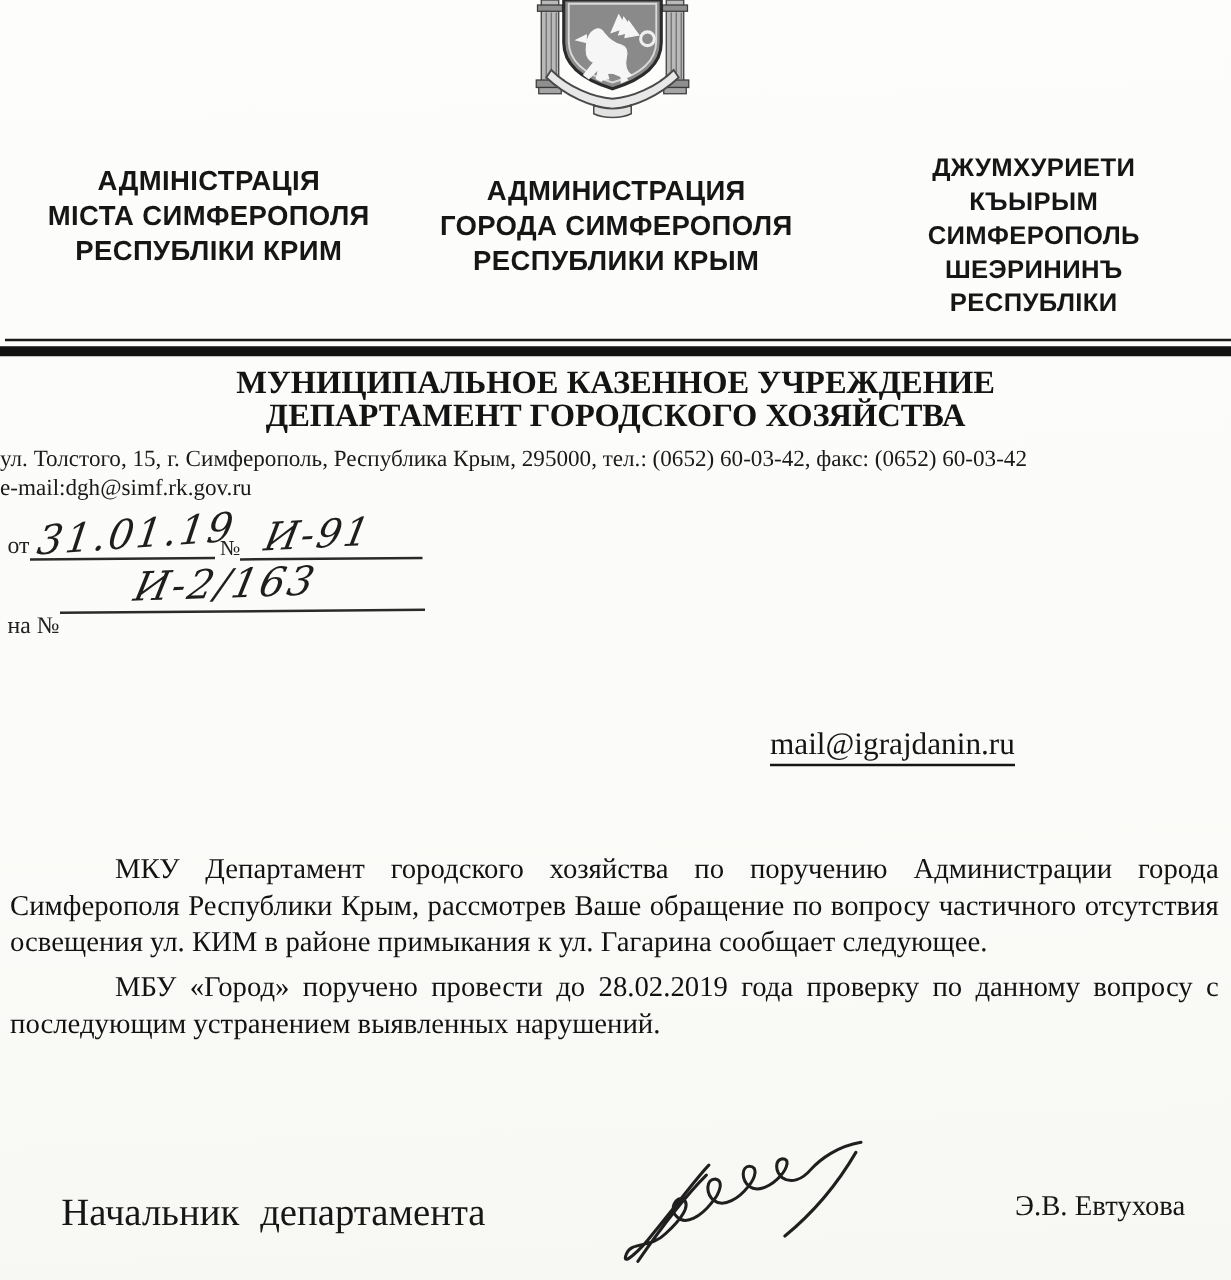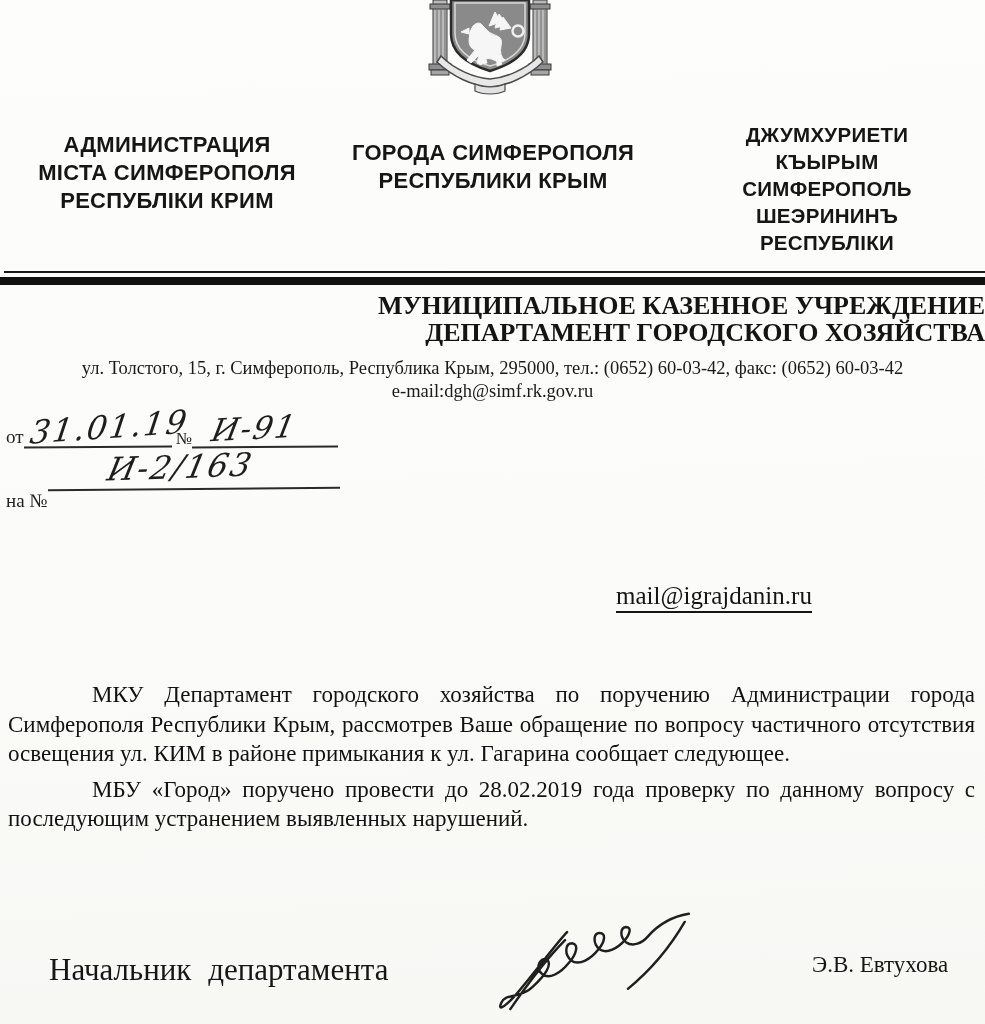--- a/index.html
+++ b/index.html
@@ -28,27 +28,27 @@
   .hdr-left   { left: 12px;  top: 131px; width: 310px; font-size: 22px; line-height: 28px; }
   .hdr-center { left: 328px; top: 139px; width: 330px; font-size: 22px; line-height: 28px; }
   .hdr-right  { left: 693px; top: 121px; width: 268px; font-size: 20.5px; line-height: 27px; }
   .hdr-col span { display: block; }
   
   .rule-thin  { position: absolute; left: 4px; right: 0; top: 271px; height: 2px; background: #1a1a1a; }
   .rule-thick { position: absolute; left: 0; right: 0; top: 277px; height: 8px; background: #121212; }
   
   .org-name {
     position: absolute; left: 0; top: 292px; width: 100%;
-    text-align: right; font-weight: bold; font-size: 26px; line-height: 27px;
+    text-align: center; font-weight: bold; font-size: 26px; line-height: 27px;
     color: #141414;
   }
   .org-name span { display: block; }
   .org-addr {
     position: absolute; left: 0; top: 357px; width: 100%;
-    text-align: center; font-size: 18.5px; line-height: 23px; color: #1a1a1a;
+    font-size: 18.5px; line-height: 23px; color: #1a1a1a;
   }
   .org-addr span { display: block; }
   
   .ref-label { position: absolute; font-size: 19px; color: #222; }
   .lbl-from   { left: 6px;  top: 426px; }
   .lbl-numsign{ left: 176px; top: 429px; font-size: 17px; }
   .lbl-reply  { left: 6px;  top: 466px; margin-top: 24px; }
   .ref-line { position: absolute; height: 2px; background: #2a2a2a; }
   .line-a { left: 24px;  top: 446px; width: 148px; transform: rotate(-0.4deg); }
   .line-b { left: 192px; top: 446px; width: 146px; transform: rotate(-0.4deg); }
@@ -127,25 +127,26 @@
       <path d="M 60 56 l -4 8 l 6 -1 Z"></path>
       <path d="M 72 58 l 0 8 l 5 -2 Z"></path>
     </g>
     <circle cx="93" cy="31" r="5.5" fill="none" stroke="#efefef" stroke-width="2.5"></circle>
 
     <path d="M 16 56 C 30 70 50 78 65 79 C 80 78 100 70 114 56 L 118 62 C 102 77 82 86 65 87 C 48 86 28 77 12 62 Z" fill="#e8e8e8" stroke="#4a4a4a" stroke-width="1.5"></path>
     <path d="M 50 84 C 58 88 72 88 80 84 L 80 91 C 72 95 58 95 50 91 Z" fill="#e2e2e2" stroke="#4a4a4a" stroke-width="1.2"></path>
   </svg>
 
   <div class="hdr-col hdr-left">
-    <span>АДМИНИСТРАЦИЯ</span>
+    <span>АДМІНІСТРАЦІЯ</span>
     <span>МІСТА СИМФЕРОПОЛЯ</span>
     <span>РЕСПУБЛІКИ КРИМ</span>
   </div>
   <div class="hdr-col hdr-center">
+    <span>АДМИНИСТРАЦИЯ</span>
     <span>ГОРОДА СИМФЕРОПОЛЯ</span>
     <span>РЕСПУБЛИКИ КРЫМ</span>
   </div>
   <div class="hdr-col hdr-right">
     <span>ДЖУМХУРИЕТИ</span>
     <span>КЪЫРЫМ</span>
     <span>СИМФЕРОПОЛЬ</span>
     <span>ШЕЭРИНИНЪ</span>
     <span>РЕСПУБЛІКИ</span>
   </div>

